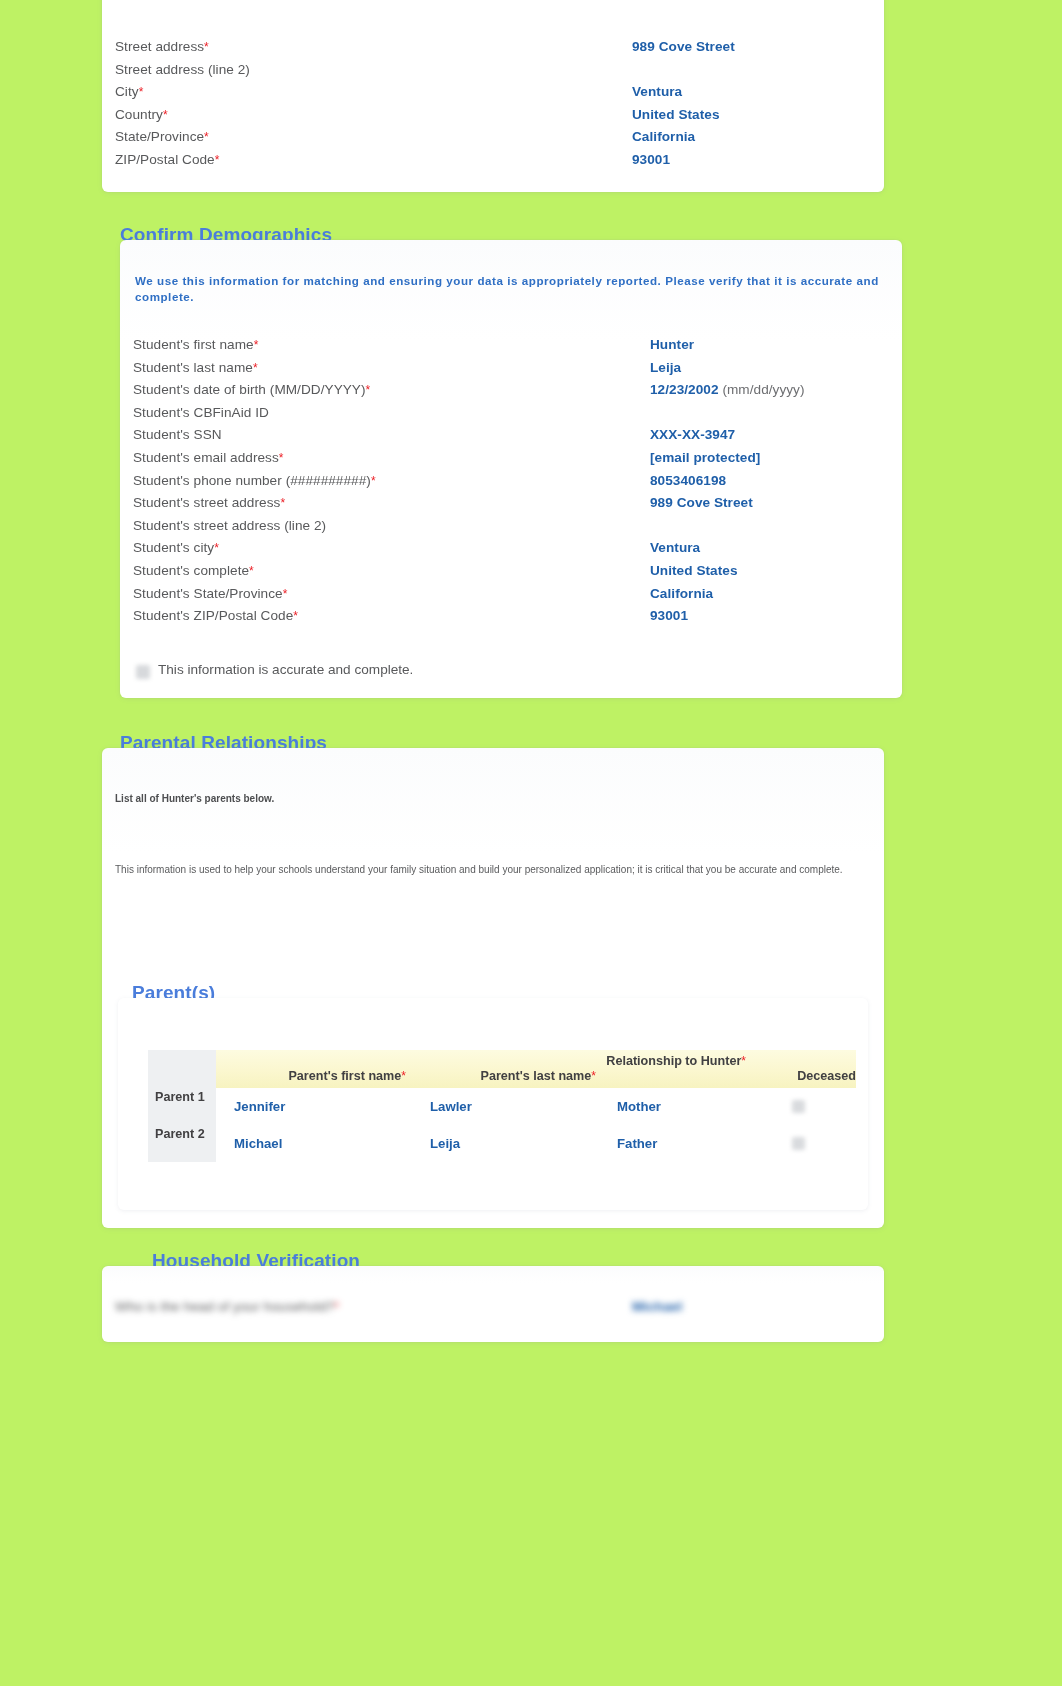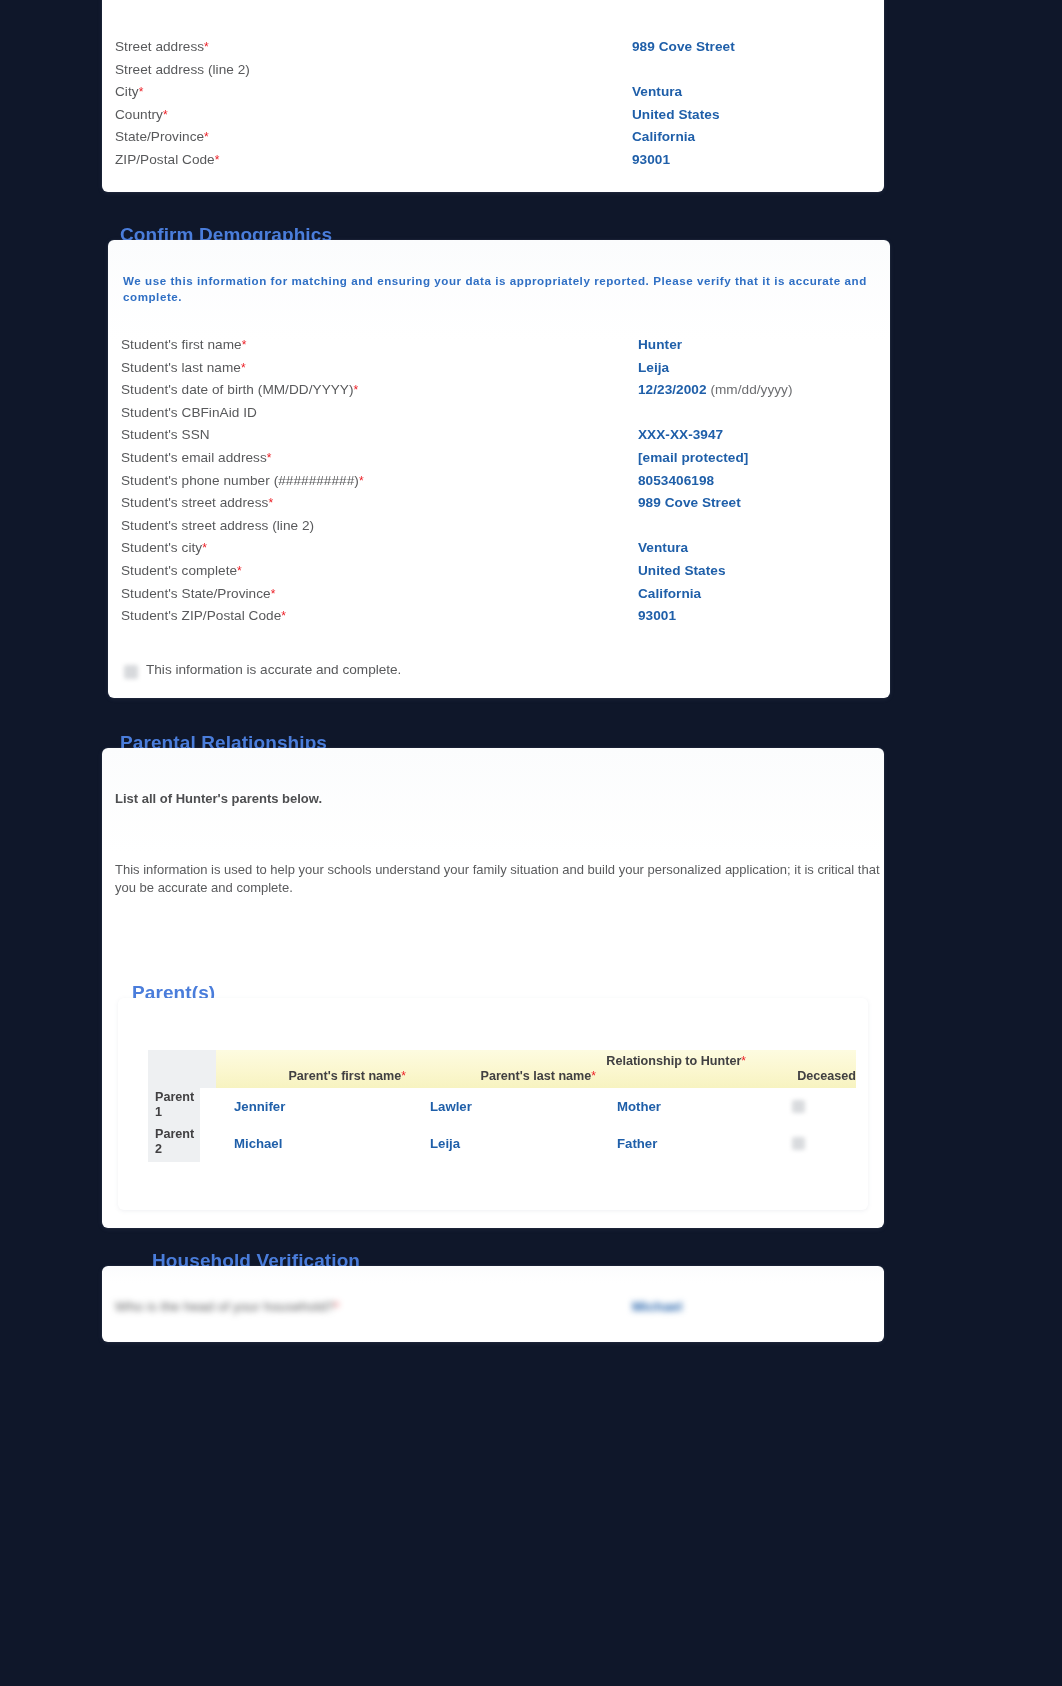--- a/index.html
+++ b/index.html
@@ -6,21 +6,21 @@
   html, body {
     margin: 0; padding: 0;
     background: #ffffff;
     width: 1062px;
     font-family: "Liberation Sans", sans-serif;
   }
   .page {
     position: relative;
     width: 1062px;
     height: 1686px;
-    background: #0f172a;
+    background: #bef264;
     overflow: hidden;
   }
 
   
   .card {
     position: absolute;
     background: #ffffff;
     border-radius: 6px;
     box-shadow: 0 1px 5px rgba(120,135,160,0.13), 0 0 0 1px rgba(140,155,175,0.05);
   }
@@ -77,21 +77,21 @@
     font-size: 11.6px;
     font-weight: bold;
     color: #2f6fc4;
     line-height: 16px;
     letter-spacing: .55px;
     width: 760px;
   }
 
   .para {
     position: absolute;
-    font-size: 13px;
+    font-size: 10px;
     color: #5a5b5d;
     line-height: 17.5px;
     width: 768px;
   }
   .para.bold { font-weight: bold; color: #4d4e50; }
 
   
   .chk-wrap { position: absolute; }
   .chk-box {
     position: absolute;
@@ -132,21 +132,21 @@
     line-height: 15px;
   }
   .ptrow {
     position: absolute;
     left: 0;
     width: 708px; height: 37px;
   }
   .ptrow .rowhdr {
     position: absolute;
     left: 0; top: 0;
-    width: 52px; height: 37px;
+    width: 68px; height: 37px;
     background: #eef0f2;
     font-size: 12.6px;
     font-weight: bold;
     color: #414042;
     padding-left: 7px;
     padding-top: 2px;
     line-height: 15px;
   }
   .ptcell {
     position: absolute;
@@ -202,21 +202,21 @@
       <div class="frow">
         <span class="flabel"><span>ZIP/Postal Code</span><span class="req">*</span></span>
         <span class="fval">93001</span>
       </div>
 
     </div>
   </div>
 
   <div class="sect-title" style="left:120px; top:224px;">Confirm Demographics</div>
 
-  <div class="card soft" style="left:108px; top:240px; width:782px; height:458px;">
+  <div class="card soft" style="left:120px; top:240px; width:782px; height:458px;">
 
     <div class="blue-note" style="left:15px; top:33px;">We use this information for matching and ensuring your data is appropriately reported. Please verify that it is accurate and complete.</div>
 
     <div style="position:absolute; left:13px; top:94px; width:752px;">
 
       <div class="frow">
         <span class="flabel"><span>Student's first name</span><span class="req">*</span></span>
         <span class="fval">Hunter</span>
       </div>
 

